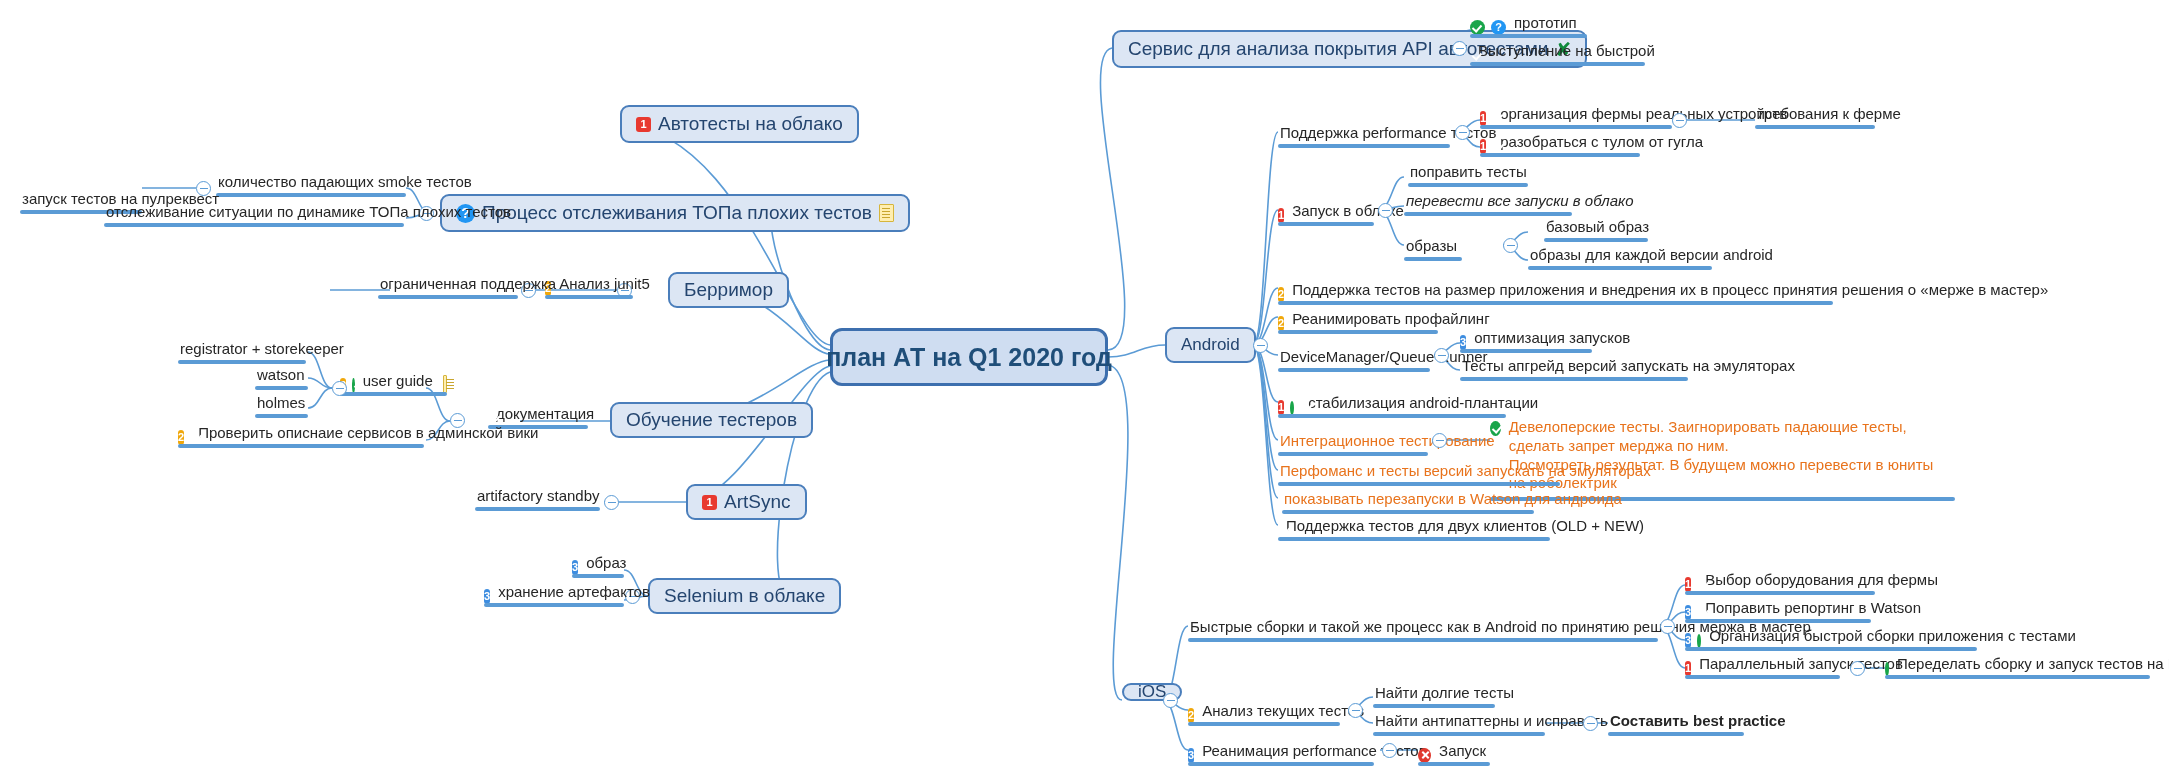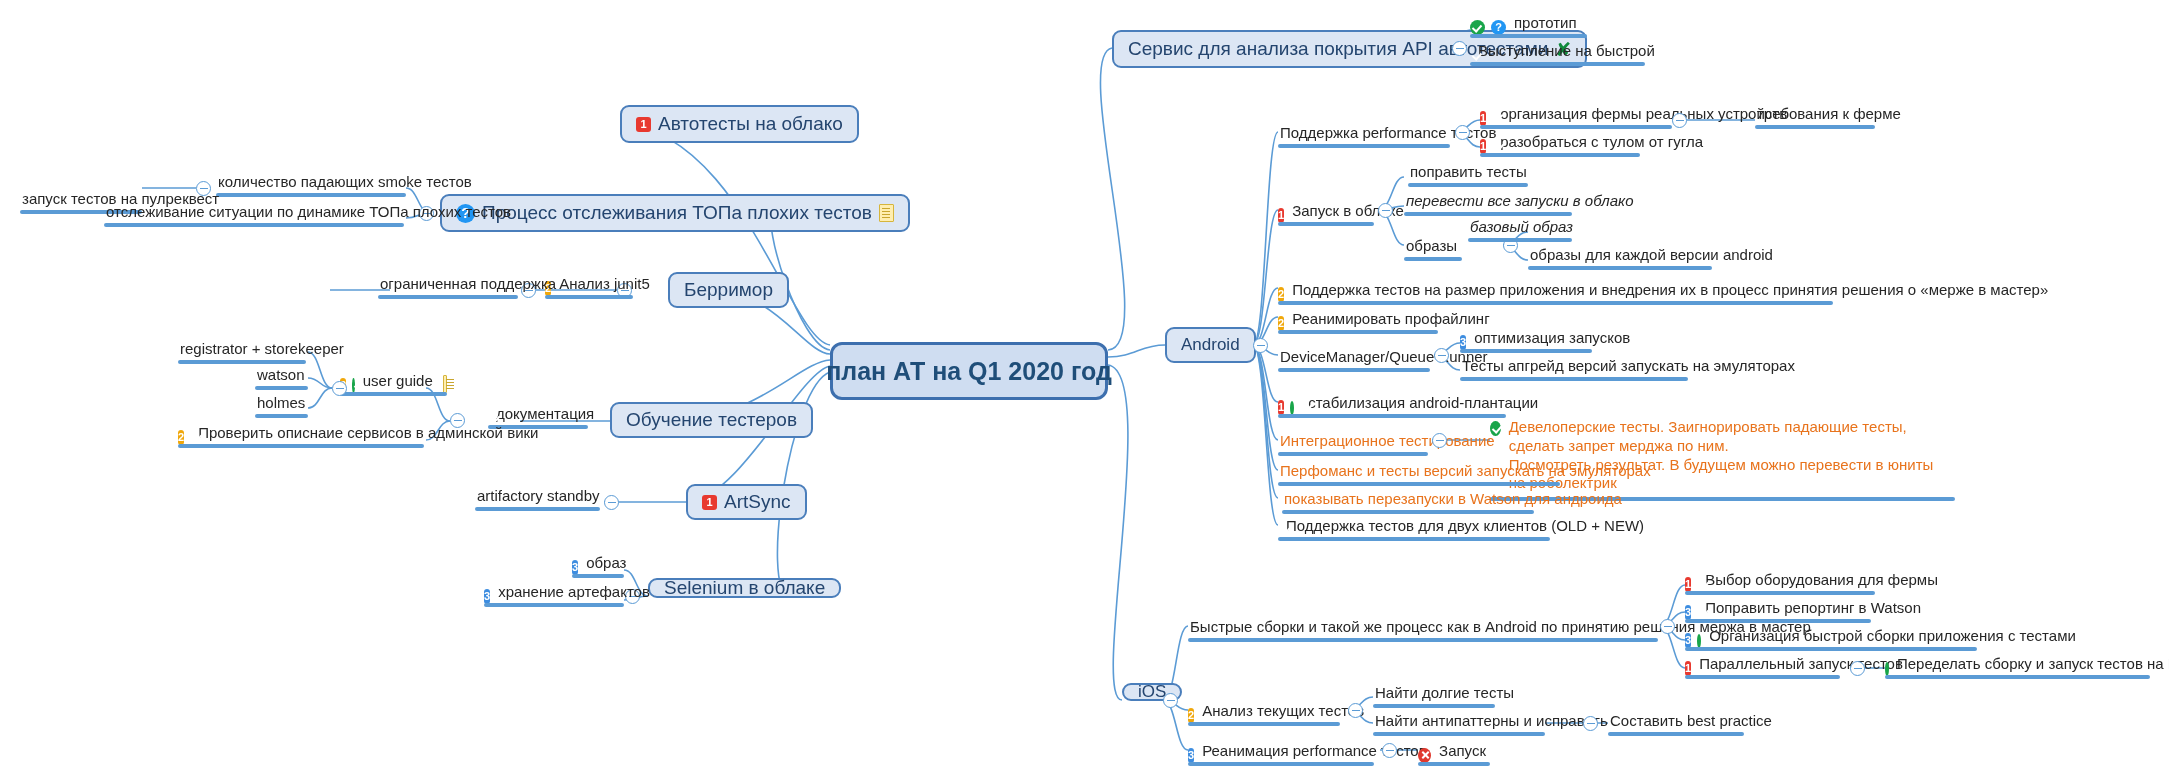--- a/index.html
+++ b/index.html
@@ -6,21 +6,21 @@
   body{width:2169px;height:777px;position:relative;overflow:hidden;
        font-family:"Liberation Sans","DejaVu Sans",sans-serif;}
   #canvas{position:absolute;inset:0;width:2169px;height:777px;}
   svg.links{position:absolute;left:0;top:0;width:2169px;height:777px;pointer-events:none;}
 
   
   .node{position:absolute;background:#dce6f4;border:2px solid #4a7ebb;border-radius:9px;
         display:flex;align-items:center;gap:7px;padding:6px 14px;box-sizing:border-box;
         color:#1f3864;white-space:nowrap;}
   .node .lbl{font-size:19px;color:#24456f;}
-  .node.root{background:#cfddf1;border:3px solid #3d6fae;border-radius:12px;margin-top:14px;}
+  .node.root{background:#cfddf1;border:3px solid #3d6fae;border-radius:12px;}
   .node.root .lbl{font-size:25px;font-weight:bold;color:#1f4e79;}
   .node.small .lbl{font-size:17px;}
 
   
   .un{position:absolute;display:flex;align-items:flex-end;gap:6px;white-space:nowrap;
       box-sizing:border-box;}
   .un .txt{font-size:15px;color:#262626;line-height:1.25;padding:0 4px 2px 2px;}
   .un.orange .txt{color:#e8731c;}
   .un .bar{position:absolute;left:0;bottom:-3px;height:4px;background:#5b9bd5;border-radius:2px;}
   .un.two .txt{white-space:pre-line;}
@@ -248,21 +248,21 @@
 <div class="node" style="left:686px;top:484px;height:36px;">
   <span class="pri p1">1</span>
   <span class="lbl">ArtSync</span>
 </div>
 <div class="tog" style="left:604px;top:495px;"></div>
 <div class="un" style="left:475px;top:487px;width:125px;">
   <span class="txt">artifactory standby</span>
   <span class="bar" style="width:125px;"></span>
 </div>
 
-<div class="node" style="left:648px;top:578px;height:20px;">
+<div class="node" style="left:648px;top:578px;height:36px;">
   <span class="lbl">Selenium в облаке</span>
 </div>
 <div class="tog" style="left:625px;top:589px;"></div>
 <div class="un" style="left:572px;top:554px;width:52px;">
   <span class="pri p3">3</span>
   <span class="txt">образ</span>
   <span class="bar" style="width:52px;"></span>
 </div>
 <div class="un" style="left:484px;top:583px;width:140px;">
   <span class="pri p3">3</span>
@@ -313,21 +313,21 @@
 </div>
 <div class="un" style="left:1404px;top:192px;width:168px;font-style:italic;">
   <span class="txt">перевести все запуски в облако</span>
   <span class="bar" style="width:168px;"></span>
 </div>
 <div class="un" style="left:1404px;top:237px;width:58px;">
   <span class="txt">образы</span>
   <span class="bar" style="width:58px;"></span>
 </div>
 <div class="tog" style="left:1503px;top:238px;"></div>
-<div class="un" style="left:1468px;top:218px;width:104px;font-style:italic;">
+<div class="un" style="left:1544px;top:218px;width:104px;">
   <span class="txt">базовый образ</span>
   <span class="bar" style="width:104px;"></span>
 </div>
 <div class="un" style="left:1528px;top:246px;width:184px;">
   <span class="txt">образы для каждой версии android</span>
   <span class="bar" style="width:184px;"></span>
 </div>
 
 <div class="un" style="left:1278px;top:281px;width:555px;">
   <span class="pri p2">2</span>
@@ -439,21 +439,21 @@
 <div class="tog" style="left:1348px;top:703px;"></div>
 <div class="un" style="left:1373px;top:684px;width:122px;">
   <span class="txt">Найти долгие тесты</span>
   <span class="bar" style="width:122px;"></span>
 </div>
 <div class="un" style="left:1373px;top:712px;width:172px;">
   <span class="txt">Найти антипаттерны и исправить</span>
   <span class="bar" style="width:172px;"></span>
 </div>
 <div class="tog" style="left:1583px;top:716px;"></div>
-<div class="un" style="left:1608px;top:712px;width:136px;">
+<div class="un" style="left:1608px;top:712px;width:136px;font-weight:bold;">
   <span class="txt">Составить best practice</span>
   <span class="bar" style="width:136px;"></span>
 </div>
 
 <div class="un" style="left:1188px;top:742px;width:186px;">
   <span class="pri p3">3</span>
   <span class="txt">Реанимация performance тестов</span>
   <span class="bar" style="width:186px;"></span>
 </div>
 <div class="tog" style="left:1382px;top:743px;"></div>

